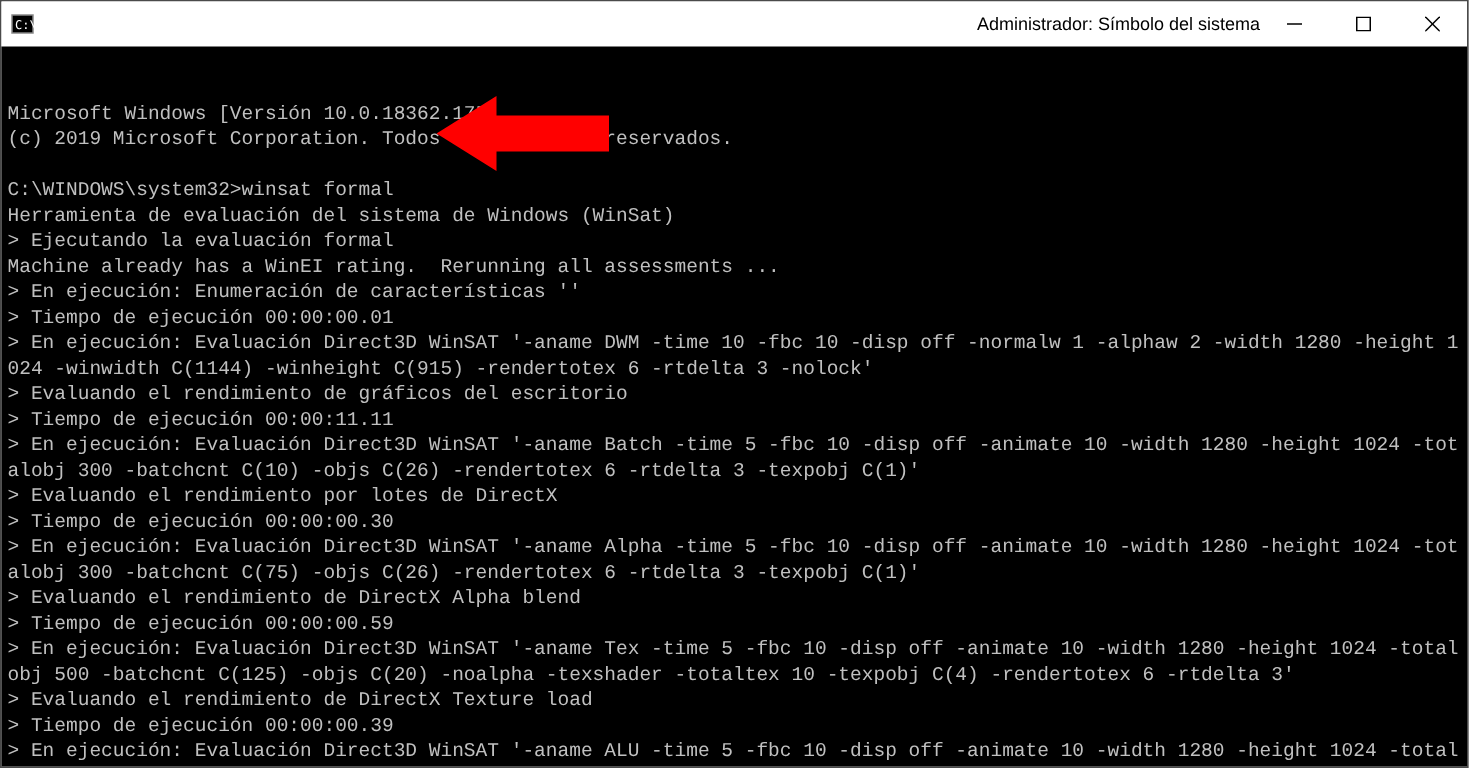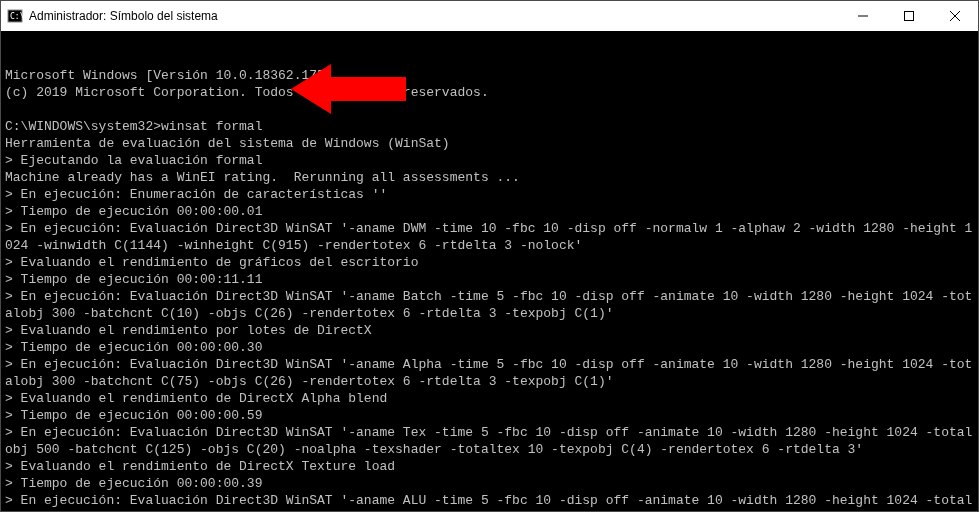--- a/index.html
+++ b/index.html
@@ -28,21 +28,21 @@
   color: #000;
 }
 .titlebar-icon {
   width: 16px;
   height: 16px;
   margin-right: 6px;
   display: inline-flex;
   align-items: center;
   justify-content: center;
 }
-.titlebar-title { flex: 1; }
+.titlebar-title { flex: 1; text-align: right; }
 .titlebar-buttons { display: flex; }
 .tbtn {
   width: 46px;
   height: 30px;
   display: flex;
   align-items: center;
   justify-content: center;
   cursor: pointer;
 }
 .terminal {

